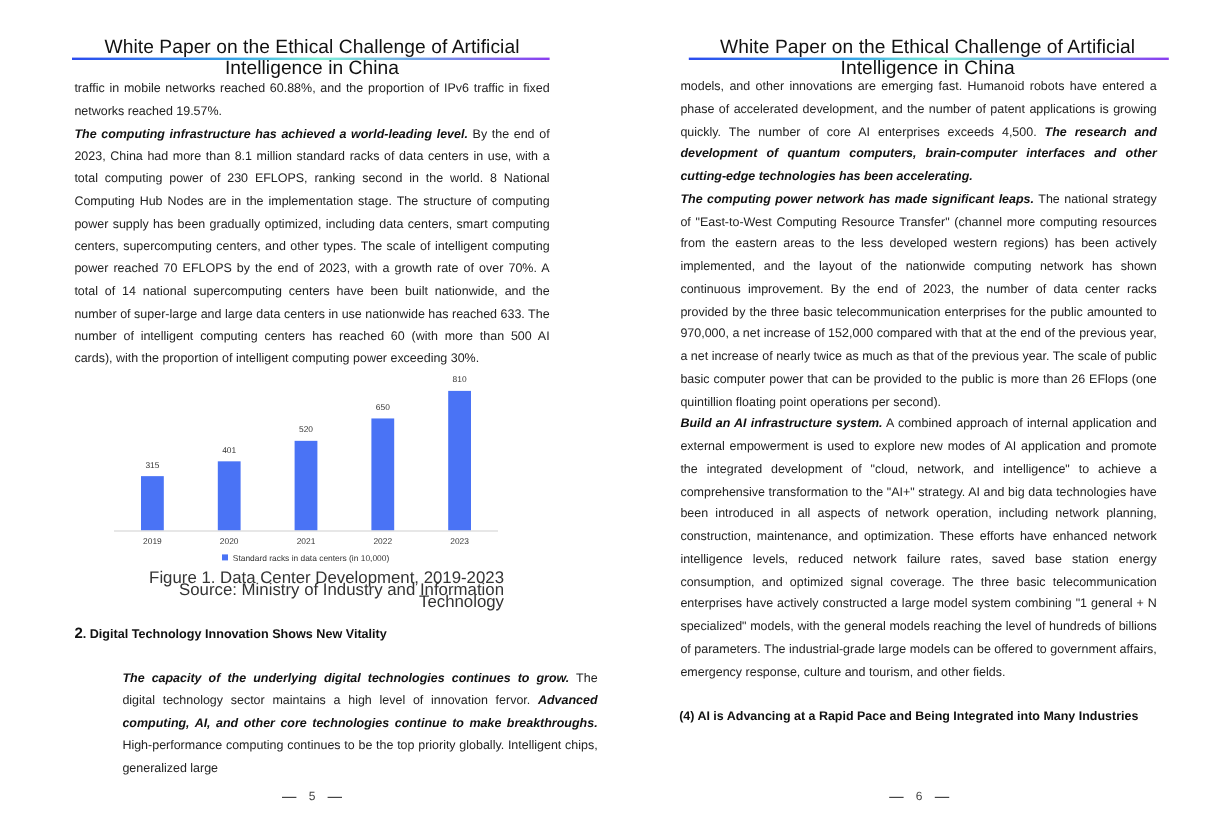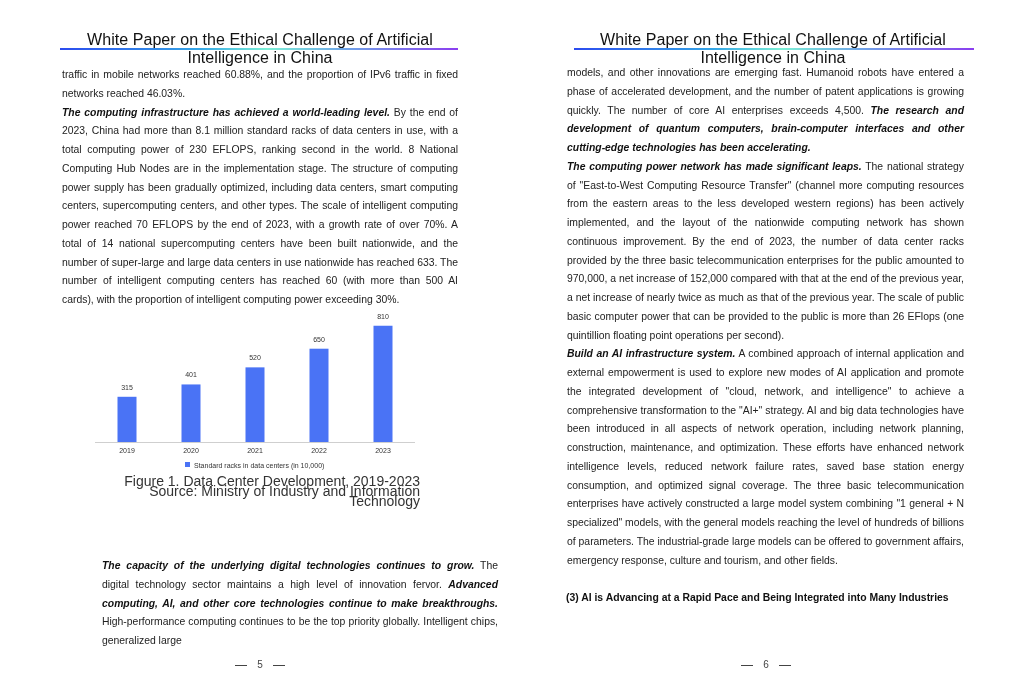--- a/index.html
+++ b/index.html
@@ -58,21 +58,21 @@
   .right .page-num { left: 194px; }
 </style>
 </head>
 <body>
 
 <div class="page left">
   <div class="header">White Paper on the Ethical Challenge of Artificial Intelligence in China</div>
   <div class="header-line"></div>
 
   <div class="body" style="top:66px;" id="left-body-1">
-      <p><span>traffic in mobile networks reached 60.88%, and the proportion of IPv6 traffic in fixed networks reached 46.03%.</span></p>
+      <p><span>traffic in mobile networks reached 60.88%, and the proportion of IPv6 traffic in fixed networks reached 19.57%.</span></p>
       <p><b>The computing infrastructure has achieved a world-leading level.</b><span> By the end of 2023, China had more than 8.1 million standard racks of data centers in use, with a total computing power of 230 EFLOPS, ranking second in the world. 8 National Computing Hub Nodes are in the implementation stage. The structure of computing power supply has been gradually optimized, including data centers, smart computing centers, supercomputing centers, and other types. The scale of intelligent computing power reached 70 EFLOPS by the end of 2023, with a growth rate of over 70%. A total of 14 national supercomputing centers have been built nationwide, and the number of super-large and large data centers in use nationwide has reached 633. The number of intelligent computing centers has reached 60 (with more than 500 AI cards), with the proportion of intelligent computing power exceeding 30%.</span></p>
     </div>
 
   <div class="chart-wrap">
     <svg id="chart-svg" width="330" height="160">
         <rect x="27.5" y="86.78823529411764" width="19" height="45.21176470588235" fill="#4a73f5"></rect>
         <text x="37" y="79.78823529411764" text-anchor="middle" font-size="7" fill="#333">315</text>
         <text x="37" y="143" text-anchor="middle" font-size="7" fill="#333">2019</text>
         <rect x="91.5" y="74.44470588235293" width="19" height="57.55529411764706" fill="#4a73f5"></rect>
         <text x="101" y="67.44470588235293" text-anchor="middle" font-size="7" fill="#333">401</text>
@@ -89,34 +89,35 @@
         <line x1="5" x2="325" y1="132.5" y2="132.5" stroke="#cfcfcf" stroke-width="1"></line>
         <rect x="95" y="152" width="5" height="5" fill="#4a73f5"></rect>
         <text x="104" y="157.5" font-size="7" fill="#333">Standard racks in data centers (in 10,000)</text>
       </svg>
   </div>
   <div class="caption" style="top:476px;">
     <div>Figure 1. Data Center Development, 2019-2023</div>
     <div>Source: Ministry of Industry and Information Technology</div>
   </div>
 
+  <div class="section-title"><span class="num">2</span><span>. Digital Technology Innovation Shows New Vitality</span></div>
 
   <div class="body" style="top:557px;margin-left:40px;" id="left-body-2">
       <p><b>The capacity of the underlying digital technologies continues to grow.</b><span> The digital technology sector maintains a high level of innovation fervor. </span><b>Advanced computing, AI, and other core technologies continue to make breakthroughs.</b><span> High-performance computing continues to be the top priority globally. Intelligent chips, generalized large</span></p>
     </div>
 
   <div class="page-num"><span class="dash"></span><span>5</span><span class="dash"></span></div>
 </div>
 
 <div class="page right">
   <div class="header">White Paper on the Ethical Challenge of Artificial Intelligence in China</div>
   <div class="header-line"></div>
 
   <div class="body" style="top:64px;" id="right-body">
       <p><span>models, and other innovations are emerging fast. Humanoid robots have entered a phase of accelerated development, and the number of patent applications is growing quickly. The number of core AI enterprises exceeds 4,500. </span><b>The research and development of quantum computers, brain-computer interfaces and other cutting-edge technologies has been accelerating.</b></p>
       <p><b>The computing power network has made significant leaps.</b><span> The national strategy of "East-to-West Computing Resource Transfer" (channel more computing resources from the eastern areas to the less developed western regions) has been actively implemented, and the layout of the nationwide computing network has shown continuous improvement. By the end of 2023, the number of data center racks provided by the three basic telecommunication enterprises for the public amounted to 970,000, a net increase of 152,000 compared with that at the end of the previous year, a net increase of nearly twice as much as that of the previous year. The scale of public basic computer power that can be provided to the public is more than 26 EFlops (one quintillion floating point operations per second).</span></p>
       <p><b>Build an AI infrastructure system.</b><span> A combined approach of internal application and external empowerment is used to explore new modes of AI application and promote the integrated development of "cloud, network, and intelligence" to achieve a comprehensive transformation to the "AI+" strategy. AI and big data technologies have been introduced in all aspects of network operation, including network planning, construction, maintenance, and optimization. These efforts have enhanced network intelligence levels, reduced network failure rates, saved base station energy consumption, and optimized signal coverage. The three basic telecommunication enterprises have actively constructed a large model system combining "1 general + N specialized" models, with the general models reaching the level of hundreds of billions of parameters. The industrial-grade large models can be offered to government affairs, emergency response, culture and tourism, and other fields.</span></p>
     </div>
 
-  <div class="subheading" style="left:54px;">(3) AI is Advancing at a Rapid Pace and Being Integrated into Many Industries</div>
+  <div class="subheading" style="left:54px;">(4) AI is Advancing at a Rapid Pace and Being Integrated into Many Industries</div>
 
   <div class="page-num"><span class="dash"></span><span>6</span><span class="dash"></span></div>
 </div>
 
 </body></html>

